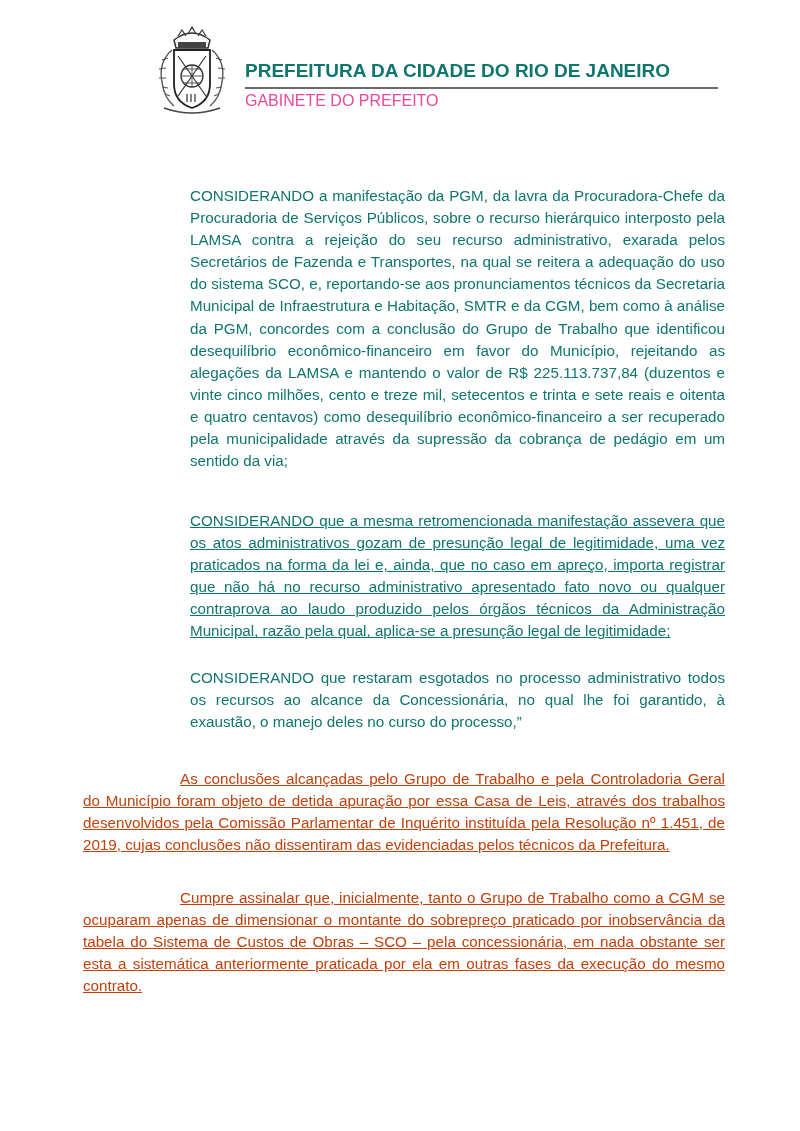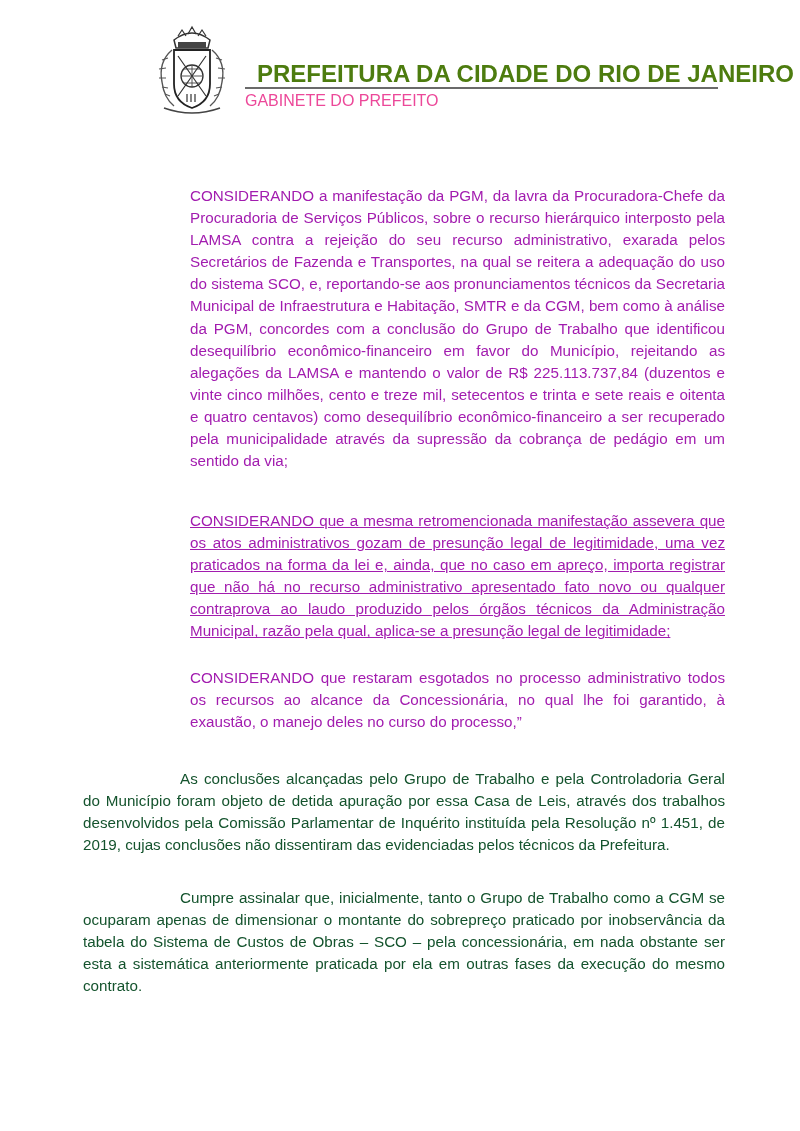--- a/index.html
+++ b/index.html
@@ -1,30 +1,30 @@
 <!DOCTYPE html>
 <html><head>
   <meta charset="utf-8">
   <style>
     html, body { margin: 0; padding: 0; background: #ffffff; }
     body { width: 800px; height: 1131px; position: relative; overflow: hidden;
            font-family: "Liberation Sans", sans-serif; color: #1a1a1a; }
     .crest { position: absolute; left: 154px; top: 22px; width: 76px; height: 96px; }
-    .hdr-title { position: absolute; left: 257px; top: 60px; font-size: 24px; font-weight: bold;
-                 letter-spacing: 0px; color: #4d7c0f; white-space: nowrap; }
+    .hdr-title { position: absolute; left: 245px; top: 60px; font-size: 19px; font-weight: bold;
+                 letter-spacing: 0px; color: #0f766e; white-space: nowrap; }
     .hdr-rule { position: absolute; left: 245px; top: 87px; width: 473px; height: 2px; background: #6a6a6a; }
     .hdr-sub { position: absolute; left: 245px; top: 92px; font-size: 16px; color: #ec4899; white-space: nowrap; }
 
     .quote { position: absolute; left: 190px; width: 535px; font-size: 15.2px; line-height: 22.1px;
-             text-align: justify; color: #a21caf; }
+             text-align: justify; color: #0f766e; }
     .q1 { top: 185px; }
     .q2 { top: 510px; text-decoration: underline; }
     .q3 { top: 667px; }
     .body-p { position: absolute; left: 83px; width: 642px; font-size: 15.2px; line-height: 22.1px;
-              text-align: justify; text-indent: 97px; color: #14532d; }
+              text-align: justify; text-indent: 97px; color: #c2410c; text-decoration: underline; }
     .p1 { top: 768px; }
     .p2 { top: 887px; }
     p { margin: 0; }
   </style>
 </head>
 <body>
 
 <div>
   <svg class="crest" viewBox="0 0 76 96">
 

